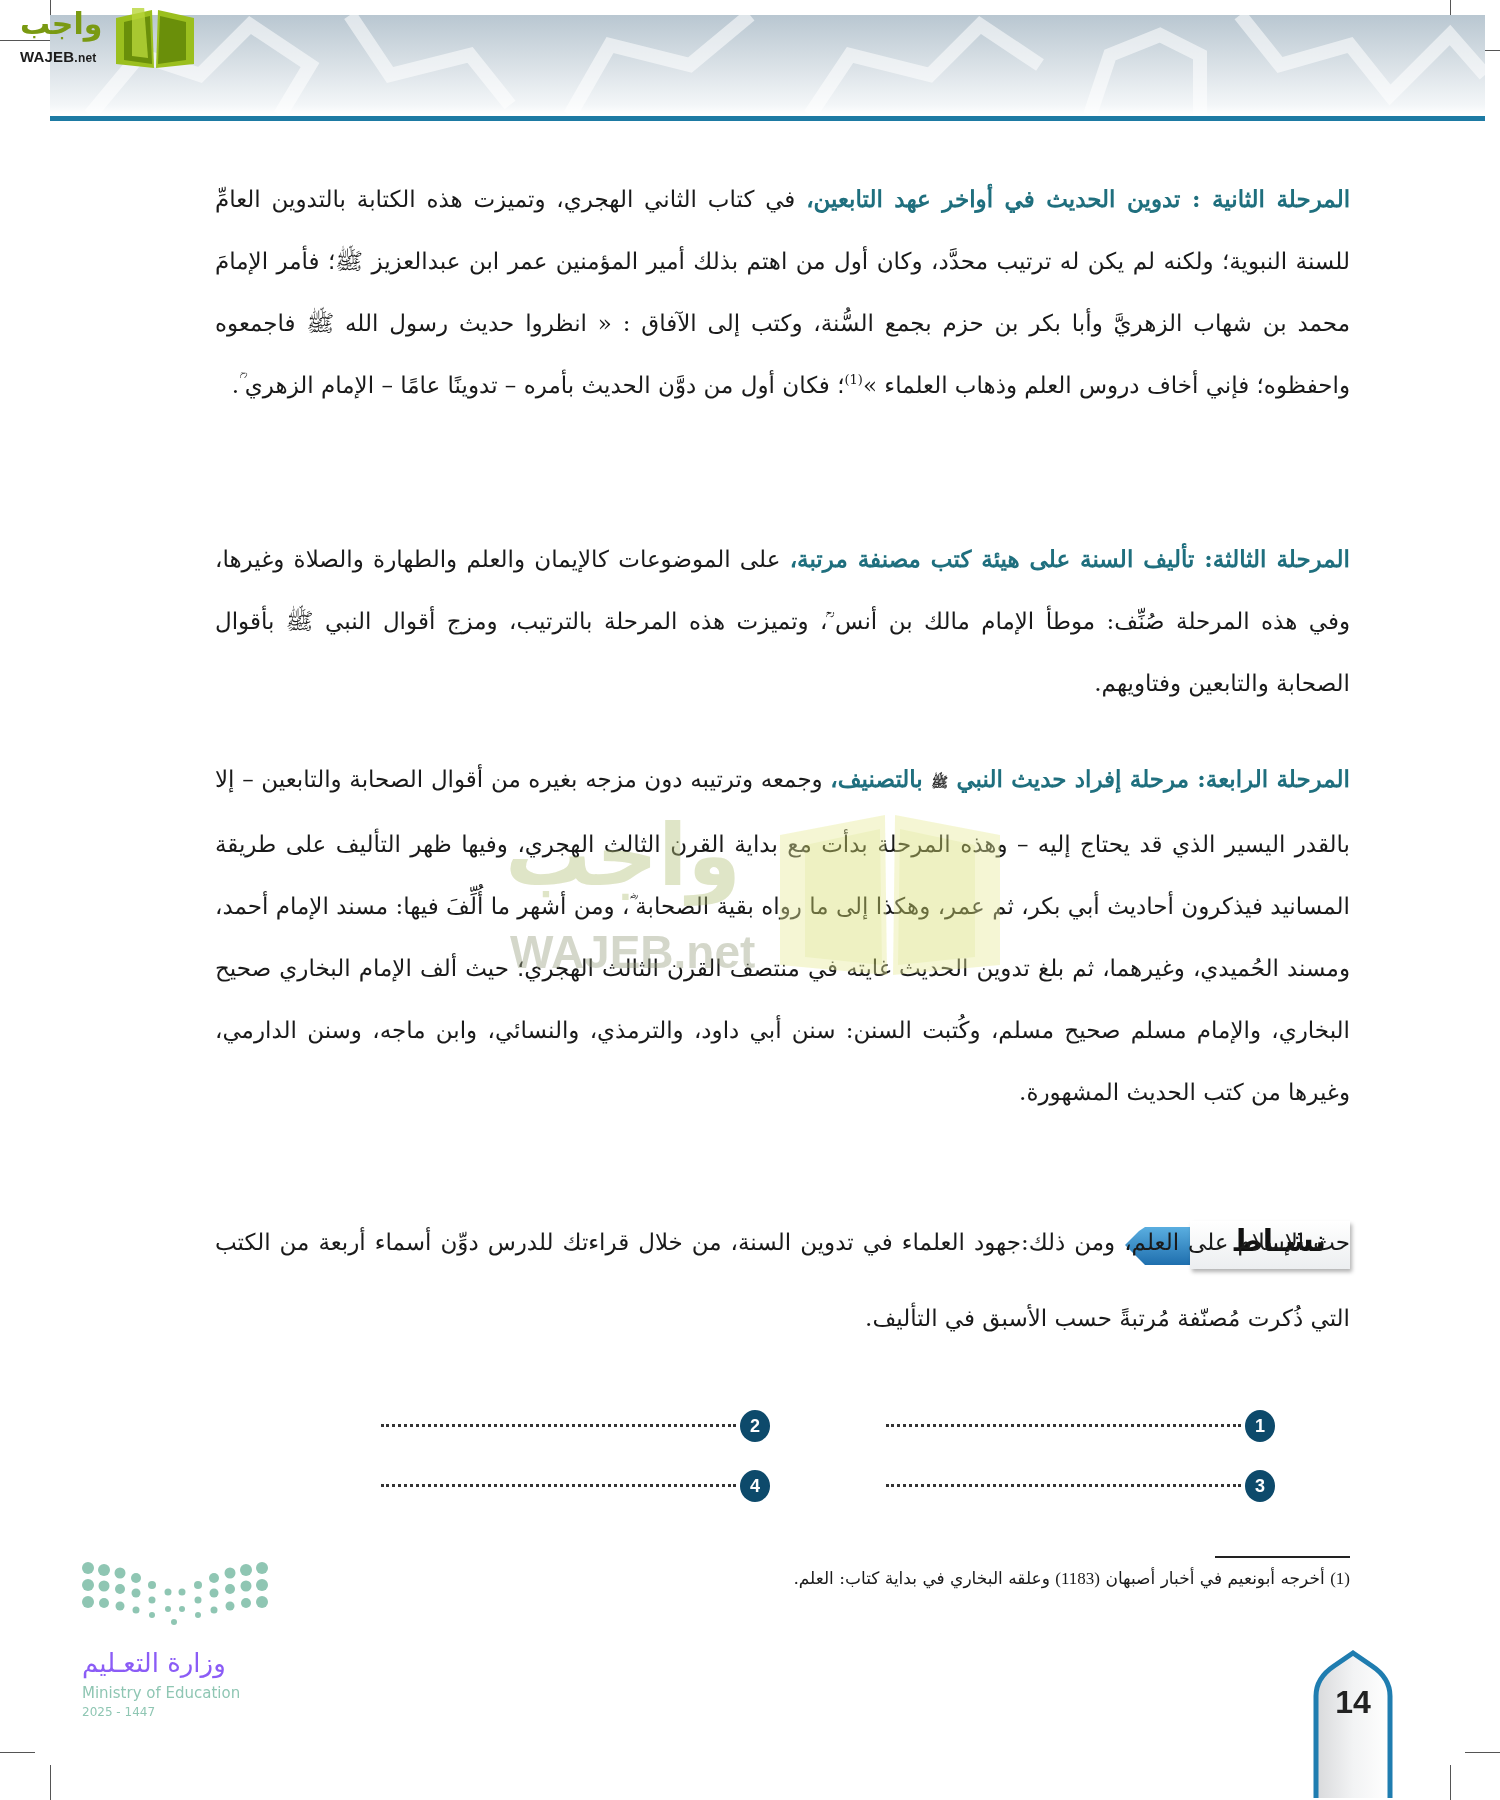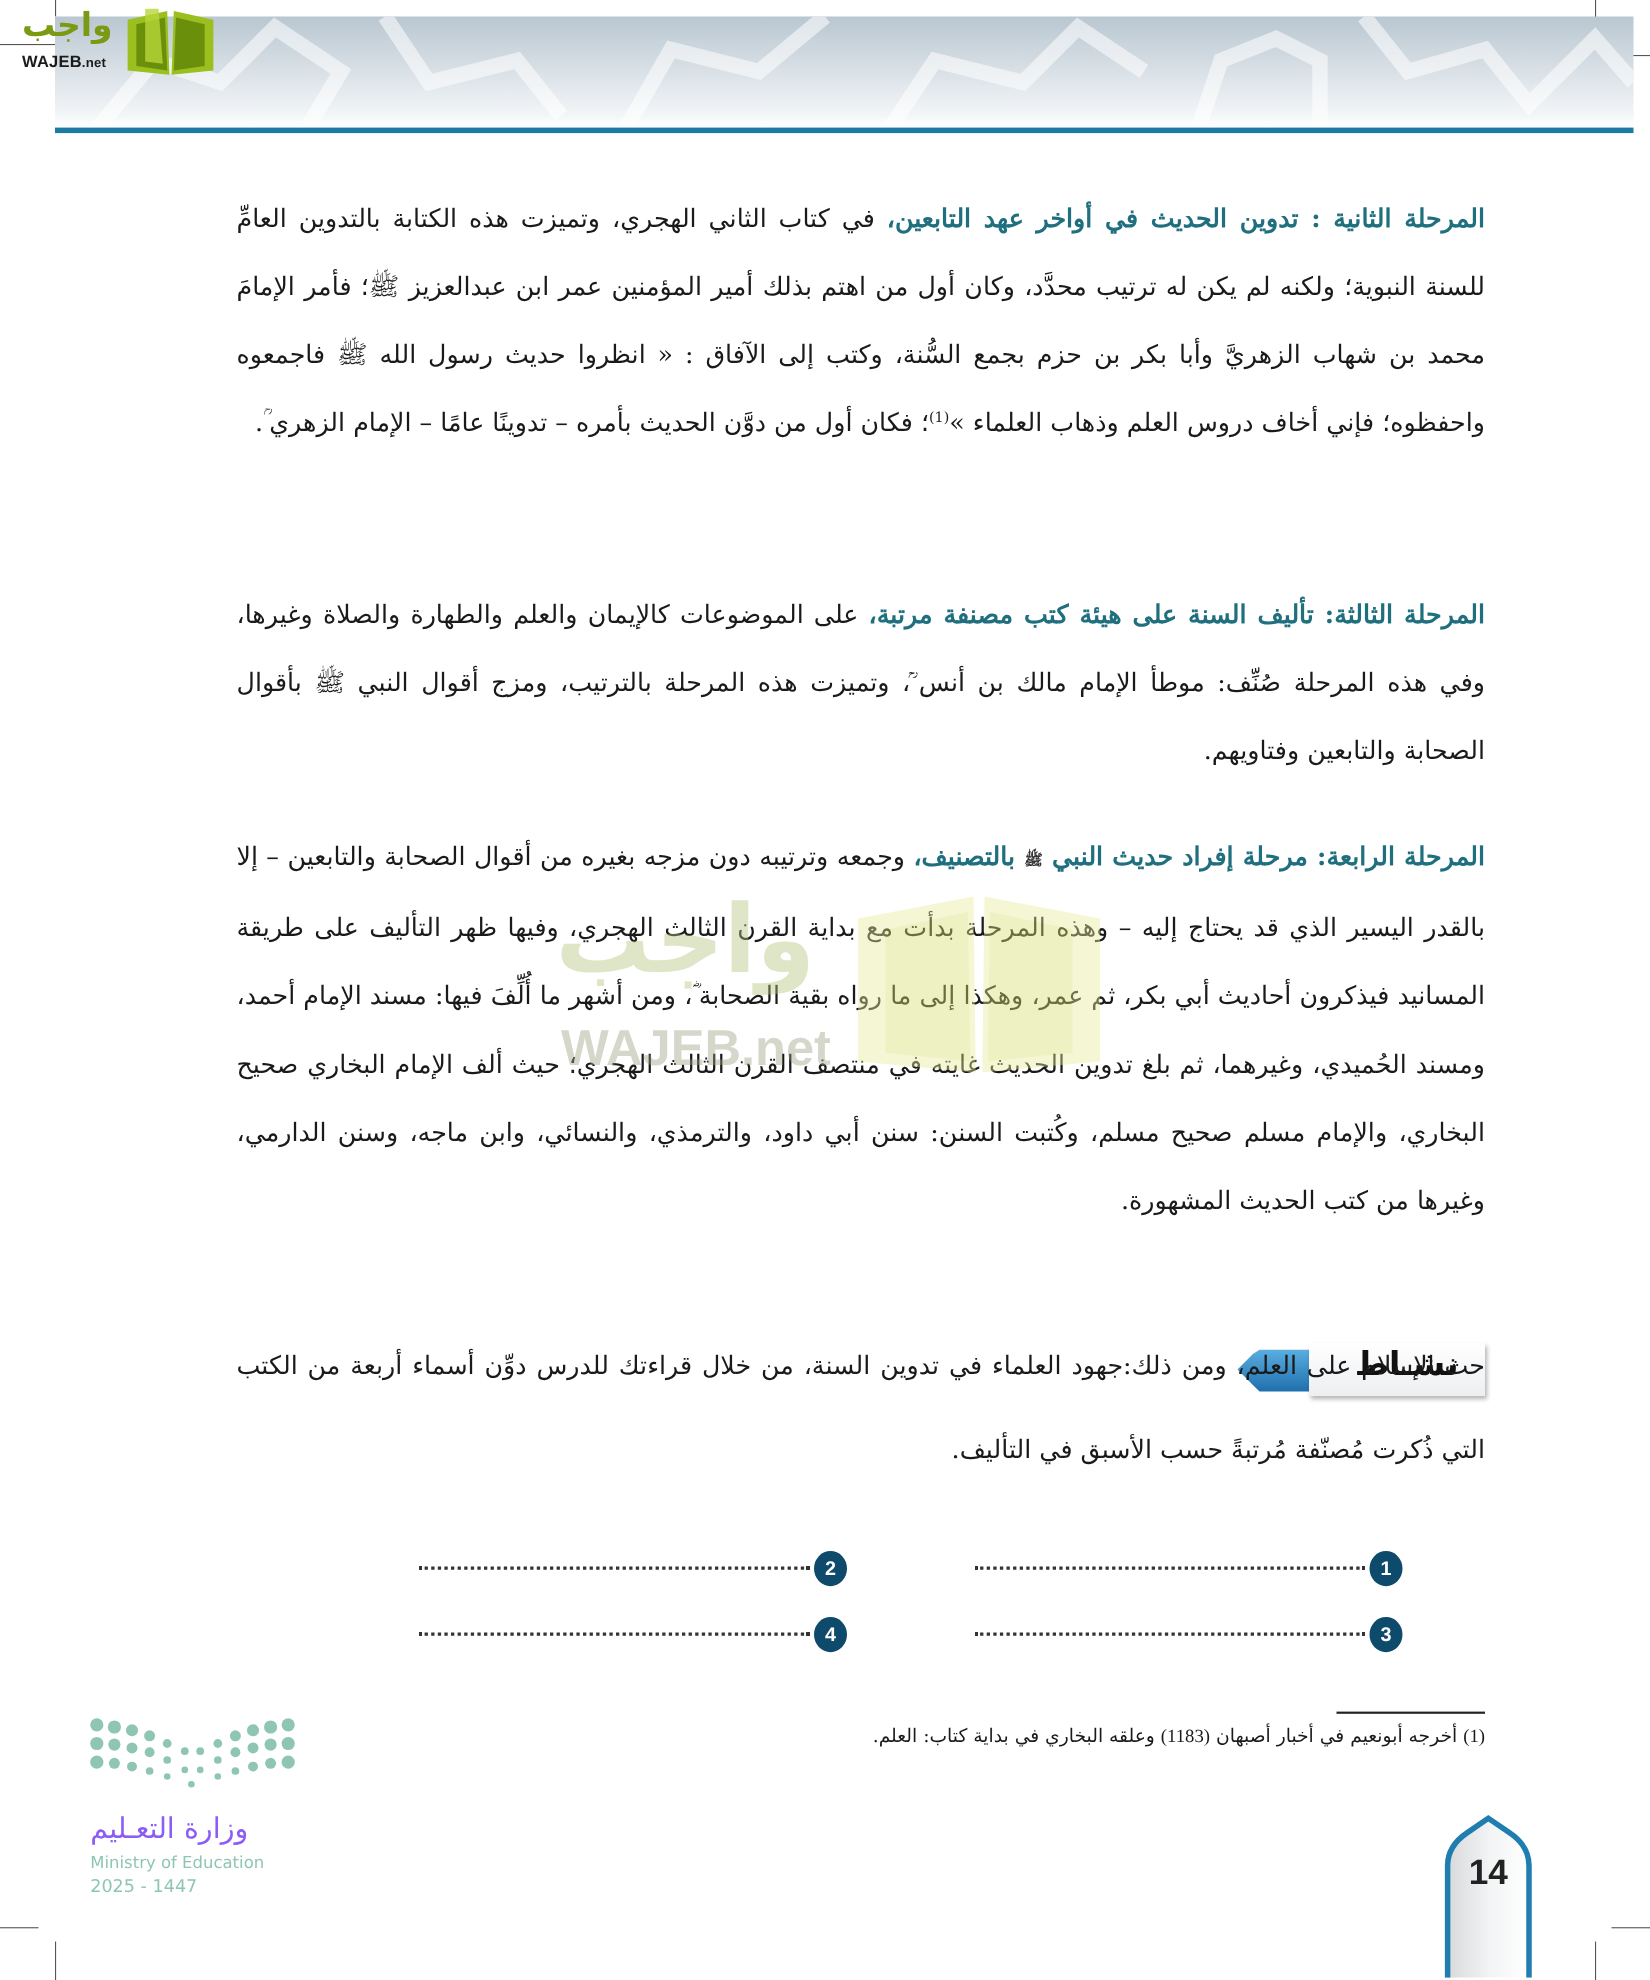--- a/index.html
+++ b/index.html
@@ -51,21 +51,21 @@
 
   
   .fn-rule { position: absolute; left: 1215px; top: 1556px; width: 135px; height: 2px; background: #222; }
   .footnote { position: absolute; left: 600px; top: 1568px; width: 750px; direction: rtl; text-align: right; font-size: 17px; color: #1a1a1a; }
   .footnote .fn-num, .footnote .fn-ref { font-family: Liberation Serif, serif; }
 
   
   .ministry { position: absolute; left: 80px; top: 1560px; width: 200px; height: 170px; }
   .ministry-ar { position: absolute; left: 2px; top: 88px; font-family: "DejaVu Sans", sans-serif; font-size: 26px; color: #8b5cf6; direction: rtl; width: 185px; text-align: left; }
   .ministry-en { position: absolute; left: 2px; top: 124px; font-family: "DejaVu Sans", sans-serif; font-size: 15px; color: #8fc6b3; }
-  .ministry-year { position: absolute; left: 2px; top: 145px; font-family: "DejaVu Sans", sans-serif; font-size: 16px; color: #8fc6b3; }
+  .ministry-year { position: absolute; left: 2px; top: 145px; font-family: "DejaVu Sans", sans-serif; font-size: 12px; color: #8fc6b3; }
 
   
   .page-badge { position: absolute; left: 1312px; top: 1648px; width: 82px; height: 150px; }
   .page-num { position: absolute; left: 0; top: 36px; width: 82px; text-align: center; font-family: "Liberation Sans", sans-serif; font-weight: bold; font-size: 32px; color: #222; }
 </style>
 </head>
 <body>
 
 <div class="crop" style="left:0;top:40px;width:50px;height:1px;"></div>
 <div class="crop" style="left:50px;top:0;width:1px;height:15px;"></div>

